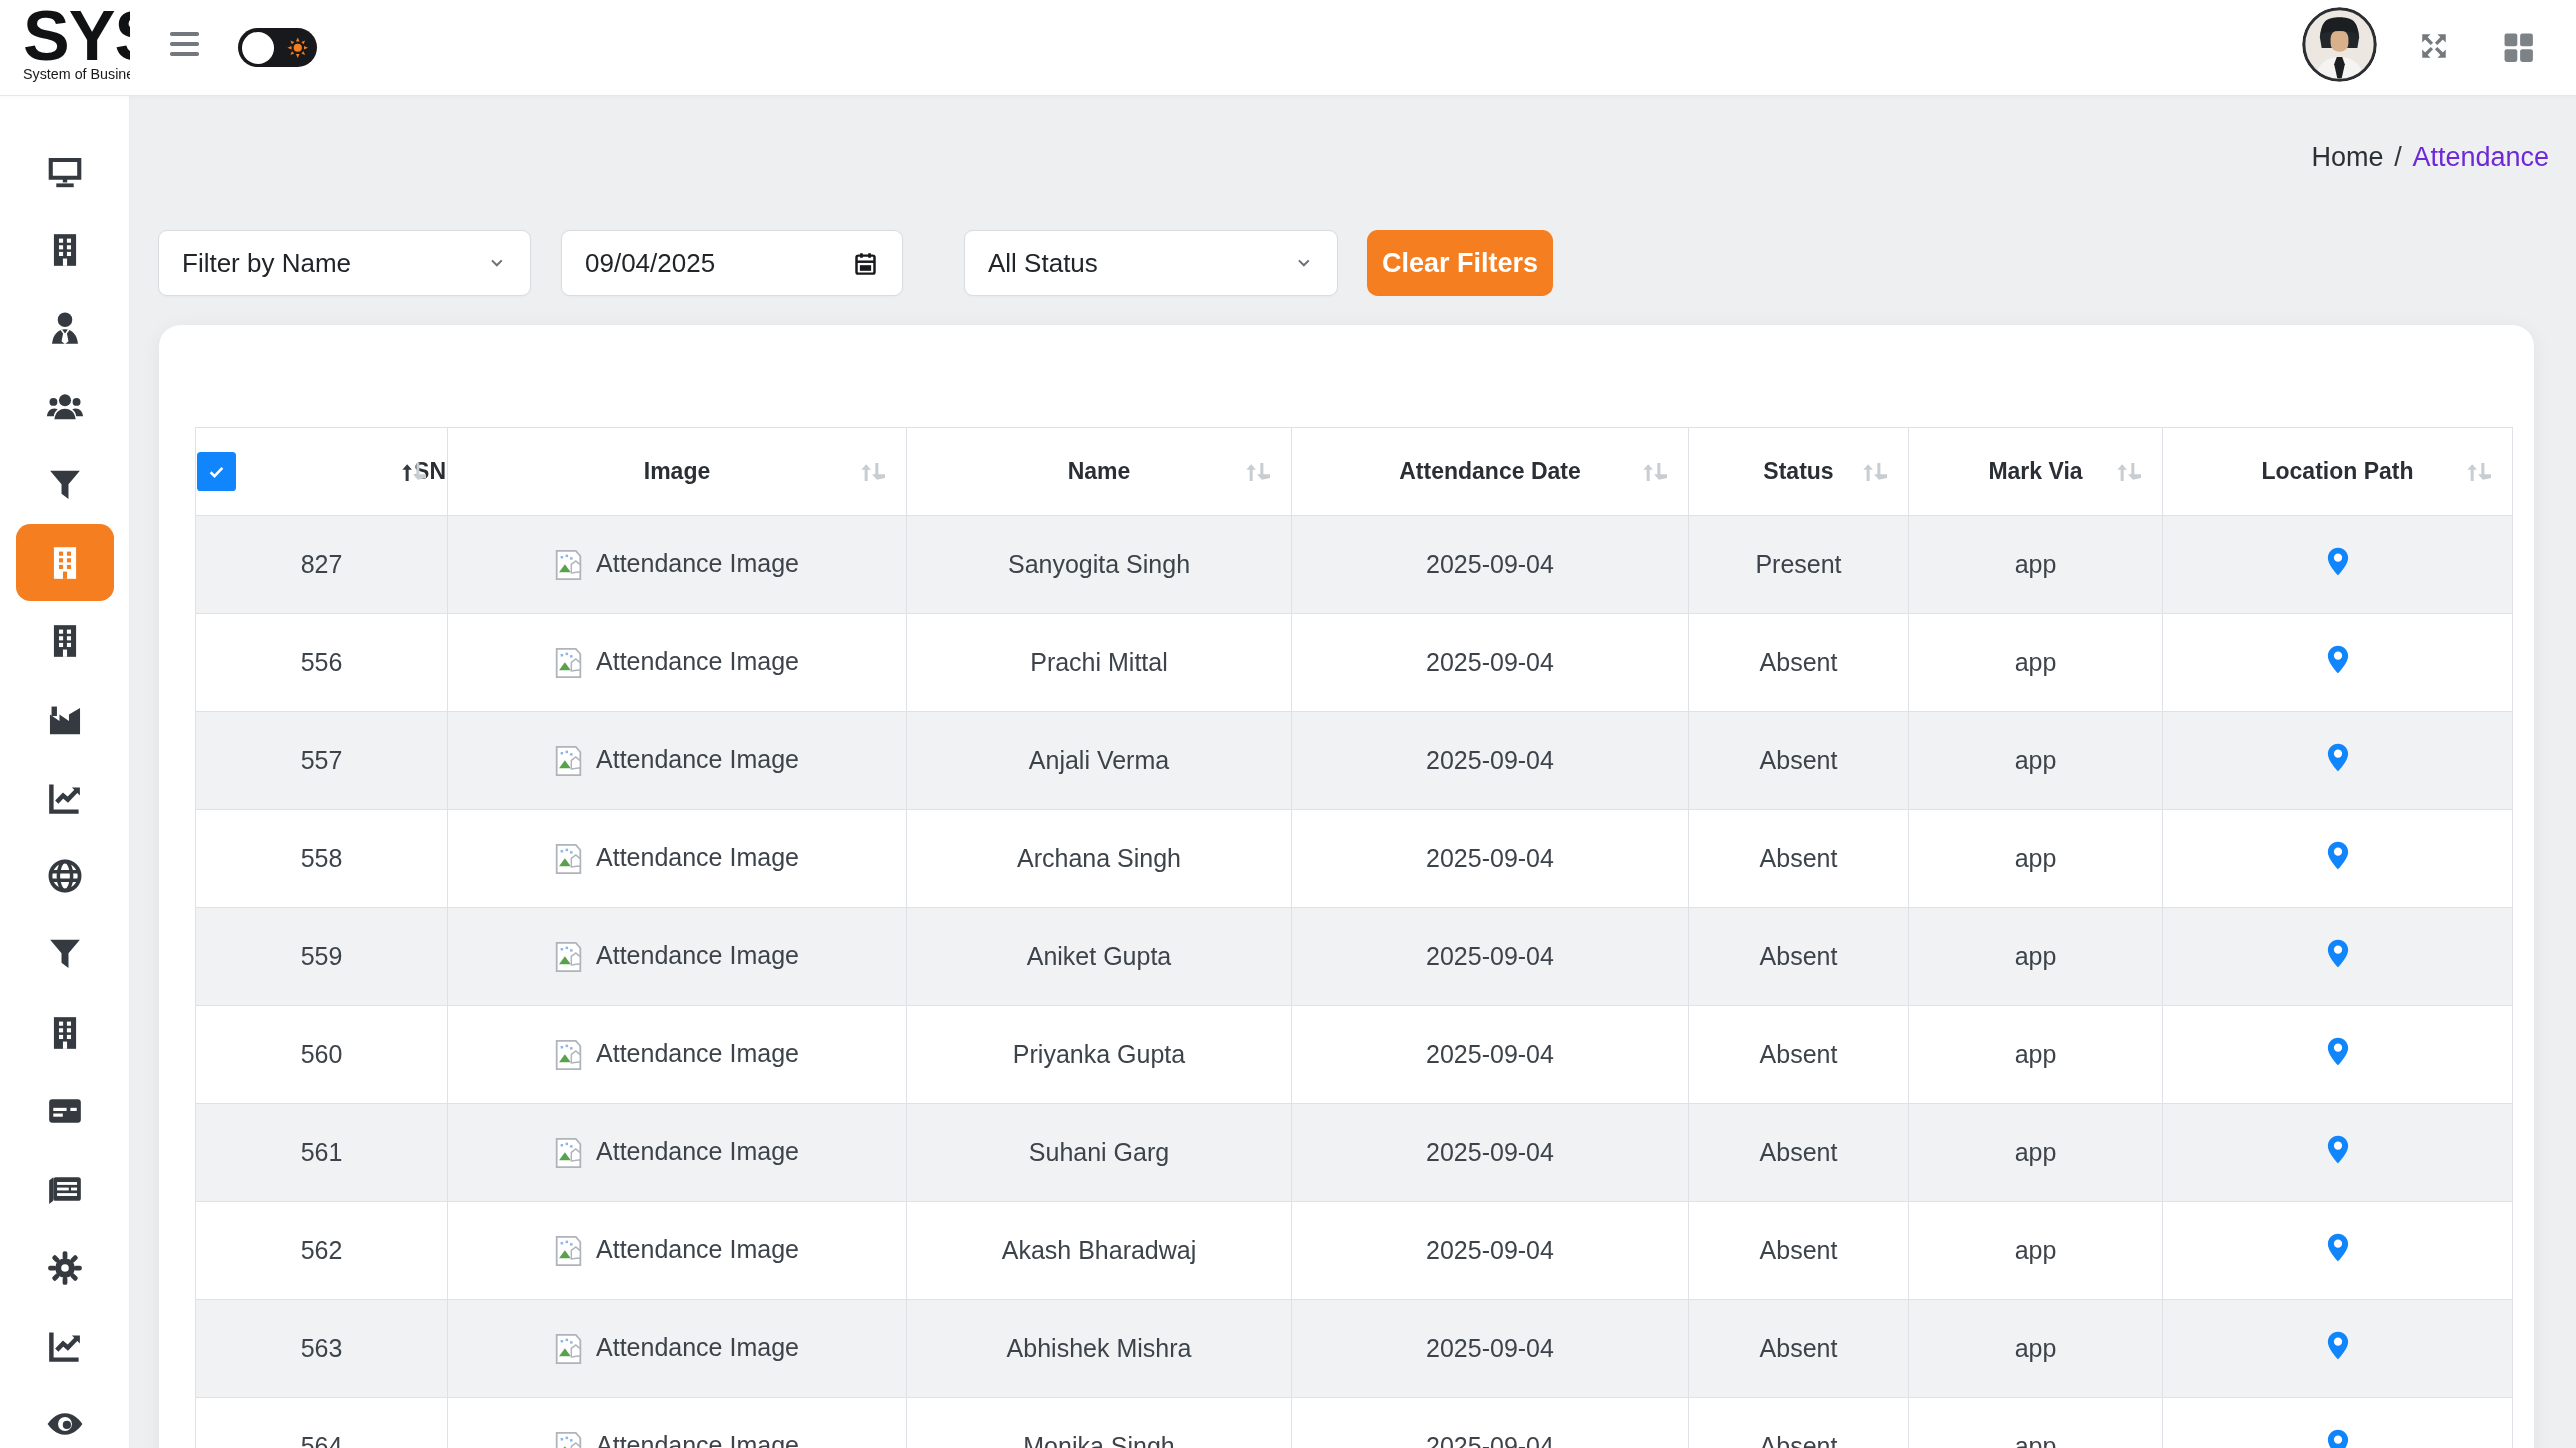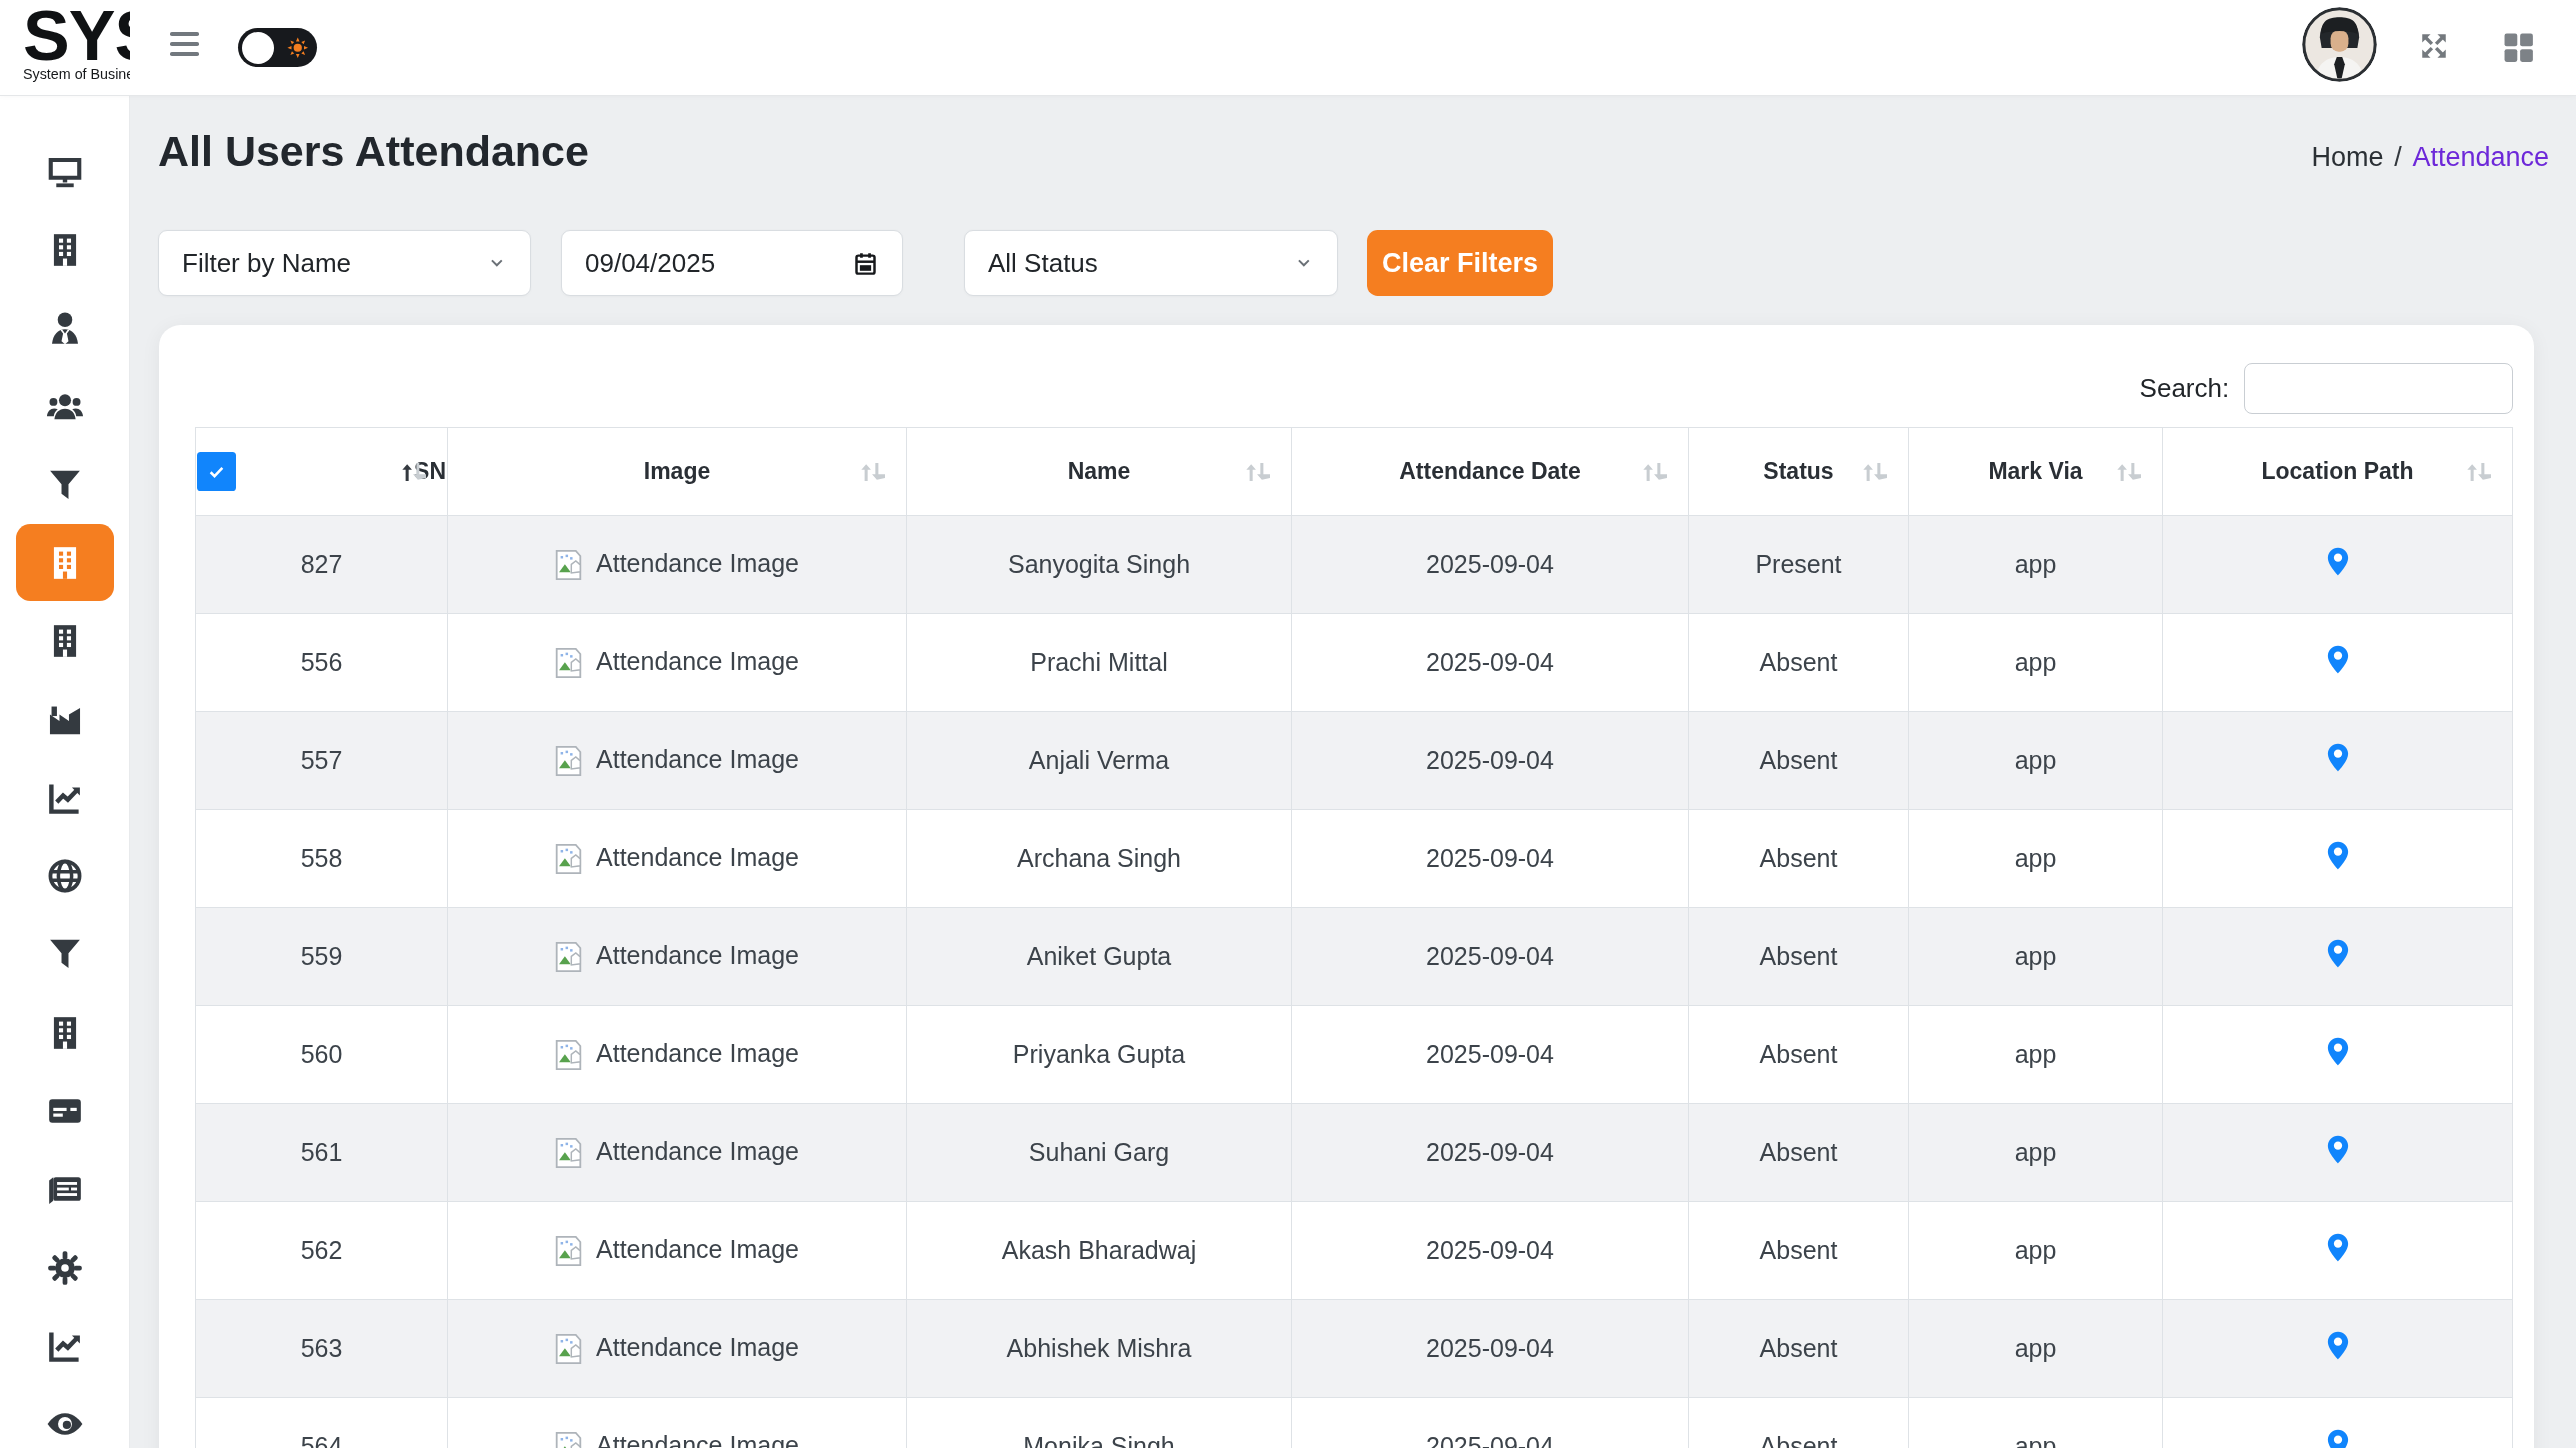--- a/index.html
+++ b/index.html
@@ -307,21 +307,20 @@
     <div class="side-item">
       <svg viewBox="0 0 24 24">
         <path fill="currentColor" d="M12 5.2C6.2 5.2 2.3 10 1 12c1.3 2 5.2 6.8 11 6.8S21.7 14 23 12c-1.3-2-5.2-6.8-11-6.8z"></path>
         <circle class="win" cx="12" cy="12" r="4.4"></circle>
         <circle cx="13.2" cy="12.6" r="2.6" fill="currentColor"></circle>
       </svg>
     </div>
   </div>
 
 <div class="content">
-  <div class="page-title">All Users Attendance</div>
   <div class="breadcrumb">
     <span>Home</span><span class="sep">/</span><span class="current">Attendance</span>
   </div>
 
   <div class="filters">
     <div class="ctrl sel-name">
       <span>Filter by Name</span>
         <span class="grow"></span>
       <svg class="chev" viewBox="0 0 24 24">
           <path d="M6 9l6 6 6-6" fill="none" stroke="#6b7177" stroke-width="2.4"></path>
@@ -341,24 +340,20 @@
       <span>All Status</span>
         <span class="grow"></span>
       <svg class="chev" viewBox="0 0 24 24">
           <path d="M6 9l6 6 6-6" fill="none" stroke="#6b7177" stroke-width="2.4"></path>
         </svg>
     </div>
     <button class="btn-clear">Clear Filters</button>
   </div>
 
   <div class="card">
-    <div class="search-row">
-      <label>Search:</label>
-      <input type="text" value="" style="">
-    </div>
     <table class="att">
       <colgroup>
         <col style="width:252px">
           <col style="width:459px">
           <col style="width:385px">
         <col style="width:397px">
           <col style="width:220px">
           <col style="width:254px">
           <col style="width:350px">
       </colgroup>

